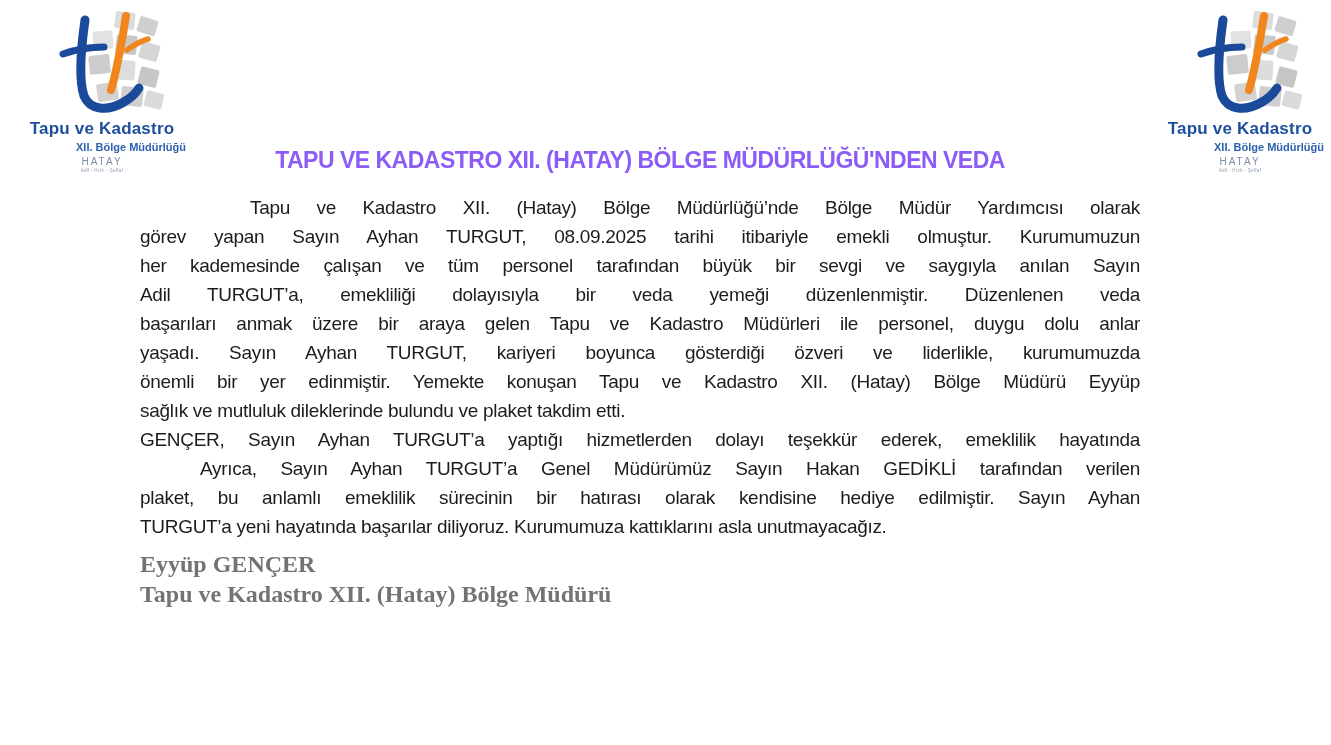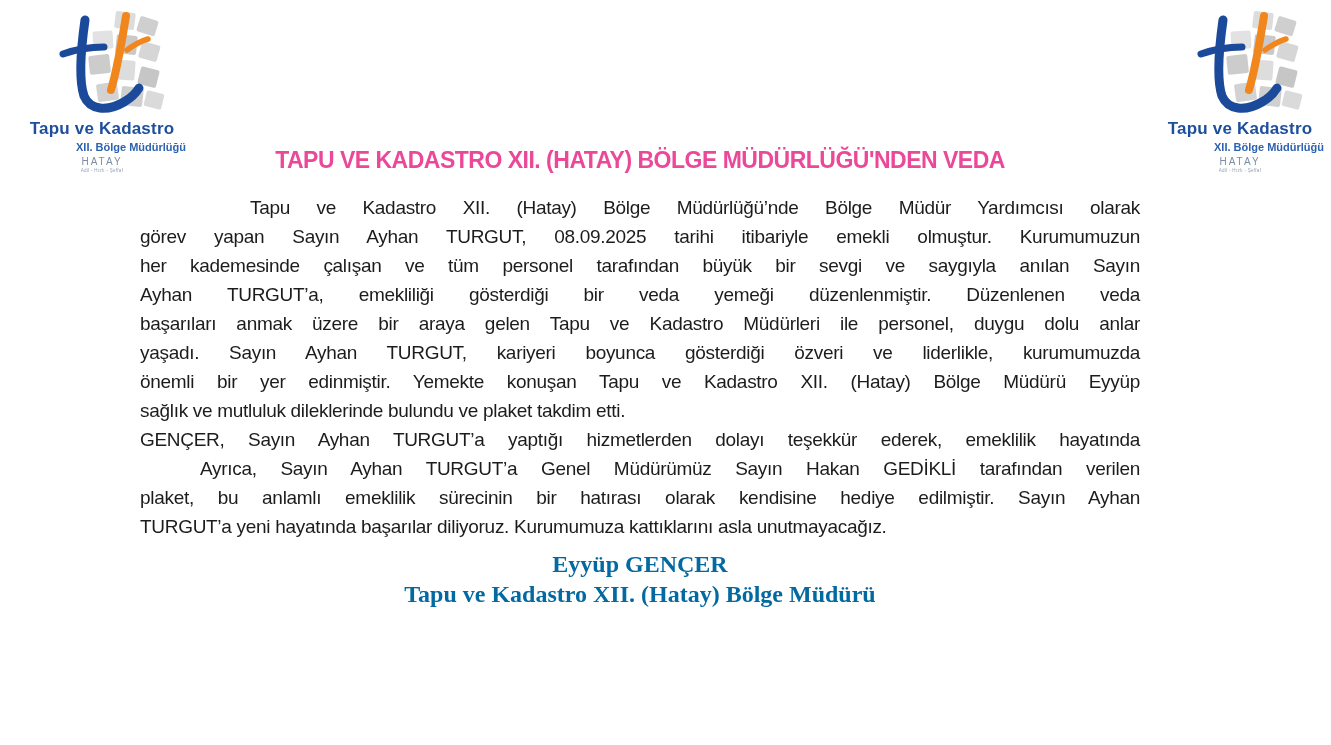--- a/index.html
+++ b/index.html
@@ -55,21 +55,21 @@
     position: absolute;
     left: 140px;
     top: 0;
     width: 1000px;
   }
   .doc-title {
     margin-top: 147px;
     text-align: center;
     font-size: 23px;
     font-weight: bold;
-    color: #ec4899;
+    color: #8b5cf6;
     letter-spacing: -0.5px;
     line-height: 26px;
   }
   .body-text {
     margin-top: 20px;
     font-size: 19px;
     color: #1c1c1c;
     letter-spacing: -0.3px;
   }
   .body-text .line {
@@ -77,24 +77,23 @@
     text-align: justify;
     text-align-last: justify;
     white-space: normal;
   }
   .body-text .line.last { text-align-last: left; }
   .para-0 .line.first { text-indent: 110px; }
   .para-1 .line.first { text-indent: 60px; }
 
   .signature {
     margin-top: 8px;
-    text-align: center;
     font-family: "Liberation Serif", serif;
     font-weight: bold;
-    color: #0369a1;
+    color: #737373;
   }
   .signature .sig-name  { font-size: 24px; line-height: 30px; }
   .signature .sig-title { font-size: 24px; line-height: 30px; }
 </style>
 </head>
 <body>
 
 <div class="page">
 
   <div class="logo left">
@@ -161,21 +160,21 @@
   </div>
 
   <div class="content">
     <div class="doc-title">TAPU VE KADASTRO XII. (HATAY) BÖLGE MÜDÜRLÜĞÜ'NDEN VEDA</div>
 
     <div class="body-text" id="body-text">
         <div class="paragraph para-0">
           <div class="line first">Tapu ve Kadastro XII. (Hatay) Bölge Müdürlüğü’nde Bölge Müdür Yardımcısı olarak</div>
           <div class="line">görev yapan Sayın Ayhan TURGUT, 08.09.2025 tarihi itibariyle emekli olmuştur. Kurumumuzun</div>
           <div class="line">her kademesinde çalışan ve tüm personel tarafından büyük bir sevgi ve saygıyla anılan Sayın</div>
-          <div class="line">Ayhan TURGUT’a, emekliliği gösterdiği bir veda yemeği düzenlenmiştir. Düzenlenen veda</div>
+          <div class="line">Adil TURGUT’a, emekliliği dolayısıyla bir veda yemeği düzenlenmiştir. Düzenlenen veda</div>
           <div class="line">başarıları anmak üzere bir araya gelen Tapu ve Kadastro Müdürleri ile personel, duygu dolu anlar</div>
           <div class="line">yaşadı. Sayın Ayhan TURGUT, kariyeri boyunca gösterdiği özveri ve liderlikle, kurumumuzda</div>
           <div class="line">önemli bir yer edinmiştir. Yemekte konuşan Tapu ve Kadastro XII. (Hatay) Bölge Müdürü Eyyüp</div>
           <div class="line last">sağlık ve mutluluk dileklerinde bulundu ve plaket takdim etti.</div>
           <div class="line">GENÇER, Sayın Ayhan TURGUT’a yaptığı hizmetlerden dolayı teşekkür ederek, emeklilik hayatında</div>
         </div>
         <div class="paragraph para-1">
           <div class="line first">Ayrıca, Sayın Ayhan TURGUT’a Genel Müdürümüz Sayın Hakan GEDİKLİ tarafından verilen</div>
           <div class="line">plaket, bu anlamlı emeklilik sürecinin bir hatırası olarak kendisine hediye edilmiştir. Sayın Ayhan</div>
           <div class="line last">TURGUT’a yeni hayatında başarılar diliyoruz. Kurumumuza kattıklarını asla unutmayacağız.</div>

